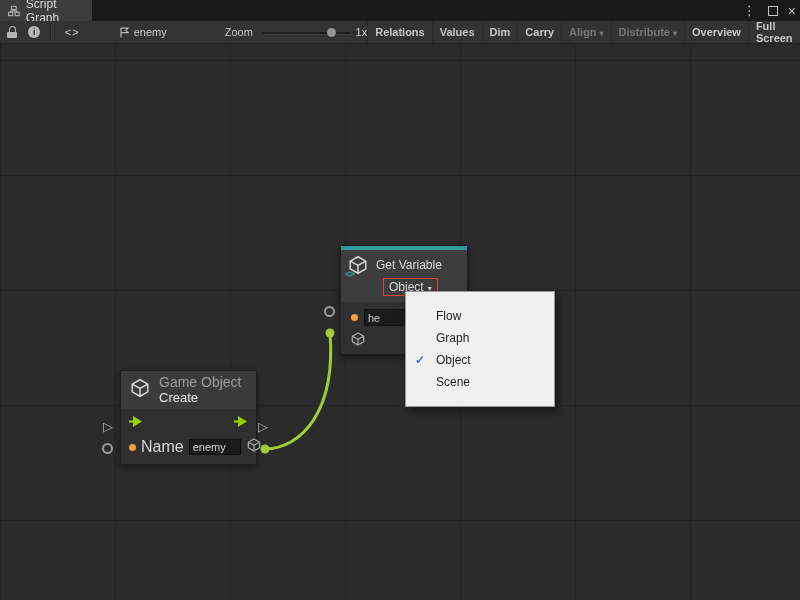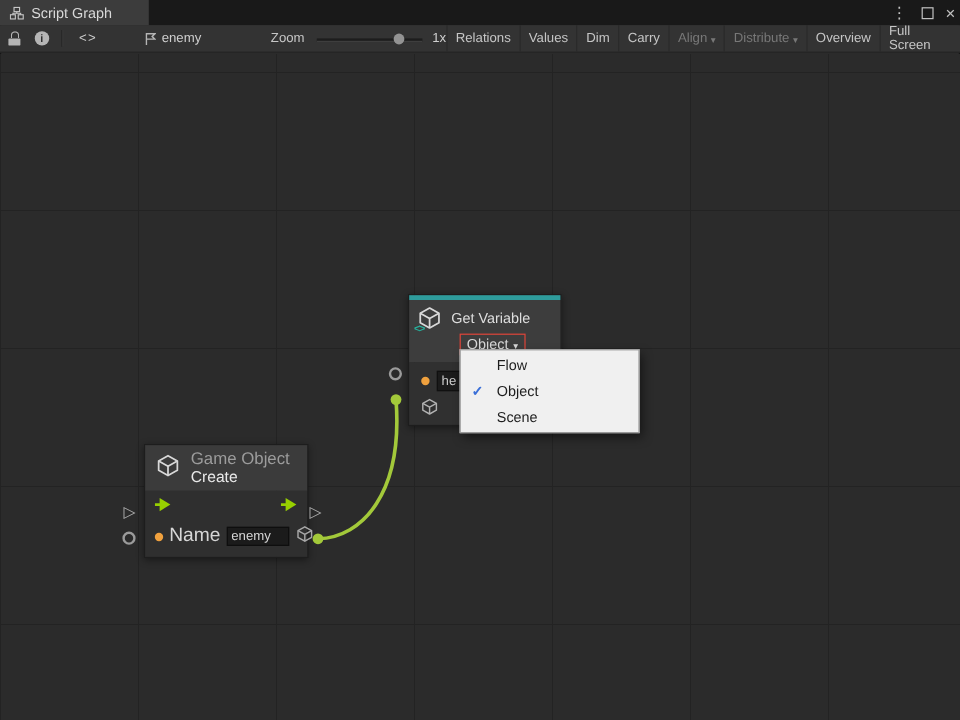--- a/index.html
+++ b/index.html
@@ -6,21 +6,21 @@
   body{
     width:800px;height:600px;overflow:hidden;
     font-family:"Liberation Sans",sans-serif;
     background:#2b2b2b;color:#c6c6c6;
     -webkit-font-smoothing:antialiased;
   }
   #app{position:relative;width:800px;height:600px;overflow:hidden;box-shadow:inset 0 0 0 1px #151515;}
 
   
   .titlebar{position:absolute;top:0;left:0;width:800px;height:21px;background:#191919;}
-  .tab{position:absolute;left:0;top:0;height:21px;width:124px;background:#3c3c3c;
+  .tab{position:absolute;left:0;top:0;height:21px;width:92px;background:#3c3c3c;
        display:flex;align-items:center;gap:6px;padding-left:8px;box-sizing:border-box;
        font-size:12px;color:#d9d9d9;}
   .win-controls{position:absolute;right:4px;top:0;height:21px;display:flex;align-items:center;gap:10px;color:#c2c2c2;}
   .win-controls .dots{font-size:13px;line-height:1;padding:0 2px;}
   .win-controls .maxbox{width:8px;height:8px;border:1.5px solid #c2c2c2;display:inline-block;}
   .win-controls .closex{font-size:14px;line-height:1;}
 
   
   .toolbar{position:absolute;top:21px;left:0;width:800px;height:23px;background:#333333;
            border-bottom:1px solid #232323;display:flex;align-items:center;font-size:11px;color:#c6c6c6;box-sizing:border-box;}
@@ -31,21 +31,21 @@
   .info-icon{margin-left:11px;width:12px;height:12px;border-radius:50%;background:#b5b5b5;color:#2f2f2f;
              font-size:9px;font-weight:bold;display:flex;align-items:center;justify-content:center;}
   .code-icon{margin-left:13px;color:#cfcfcf;font-size:11px;letter-spacing:1px;}
   .flag-icon{margin-left:40px;display:flex;align-items:center;}
   .graph-name{margin-left:5px;color:#cfcfcf;}
   .zoom-label{margin-left:58px;}
   .zoom-slider{margin-left:10px;position:relative;width:88px;height:9px;}
   .zoom-track{position:absolute;top:4px;left:0;width:88px;height:2px;background:#1d1d1d;border-bottom:1px solid #3e3e3e;}
   .zoom-handle{position:absolute;top:0;left:64px;width:9px;height:9px;border-radius:50%;background:#939393;}
   .zoom-value{margin-left:9px;color:#cfcfcf;}
-  .tb-buttons{margin-left:auto;display:flex;height:100%;align-items:stretch;}
+  .tb-buttons{margin-left:auto;display:flex;height:100%;align-items:stretch;font-weight:bold;}
   .tb-btn{display:flex;align-items:center;gap:3px;padding:0 7px;border-left:1px solid #2a2a2a;color:#c6c6c6;cursor:default;}
   .tb-btn.disabled{color:#787878;}
   .tb-caret{font-size:8px;position:relative;top:1px;}
 
   
   .canvas{position:absolute;top:45px;left:0;width:800px;height:555px;background-color:#2b2b2b;
     background-image:
       linear-gradient(to bottom, #232323 1px, transparent 1px),
       linear-gradient(to right, #232323 1px, transparent 1px);
     background-size:115px 115px,115px 115px;
@@ -68,22 +68,22 @@
   .code-badge{position:absolute;left:-2px;bottom:-3px;color:#27b09c;font-size:9px;font-weight:bold;letter-spacing:-1px;background:transparent;}
   .gv-dropdown{margin-left:36px;margin-top:2px;display:inline-flex;align-items:center;gap:4px;
                border:1.5px solid #e0453a;padding:1px 5px;font-size:12px;color:#d8d8d8;background:#3d3d3d;}
   .gv-body{background:#303030;height:52px;position:relative;}
   .gv-value-row{position:absolute;left:10px;top:7px;display:flex;align-items:center;gap:6px;}
   .gv-value-box{width:44px;height:15px;background:#1b1b1b;border:1px solid #101010;color:#cccccc;
                 font-size:11px;padding:0 3px;display:flex;align-items:center;overflow:hidden;white-space:nowrap;}
   .gv-cube2{position:absolute;left:9px;top:29px;}
 
   
-  .scope-menu{position:absolute;left:383px;top:246px;width:150px;z-index:10;background:#f0f0f0;
-              border:1px solid #9a9a9a;box-sizing:border-box;padding:1px 0;
+  .scope-menu{position:absolute;left:405px;top:246px;width:150px;z-index:10;background:#f0f0f0;
+              border:1px solid #9a9a9a;box-sizing:border-box;padding:13px 0;
               box-shadow:3px 4px 8px rgba(0,0,0,.5);}
   .menu-item{height:22px;display:flex;align-items:center;font-size:12px;color:#1d1d1d;padding-left:9px;}
   .mi-check{width:21px;color:#3a6fd8;font-size:12px;font-weight:bold;}
 
   
   .create-node{left:120px;top:325px;width:137px;}
   .create-header{background:#3b3b3b;height:38px;display:flex;align-items:center;gap:8px;padding:0 8px;box-sizing:border-box;}
   .create-titles{display:flex;flex-direction:column;line-height:1.15;}
   .create-super{font-size:14px;color:#9c9c9c;}
   .create-title{font-size:13px;color:#e9e9e9;}
@@ -211,20 +211,24 @@
     </div>
 
     <div class="port-ring" style="left:324px;top:261px;"></div>
 
     <div class="scope-menu">
       <div class="menu-item">
         <span class="mi-check"></span>
         <span>Flow</span>
       </div>
       <div class="menu-item">
+        <span class="mi-check"></span>
+        <span>Graph</span>
+      </div>
+      <div class="menu-item">
         <span class="mi-check">✓</span>
         <span>Object</span>
       </div>
       <div class="menu-item">
         <span class="mi-check"></span>
         <span>Scene</span>
       </div>
     </div>
 
     <div class="node create-node">

